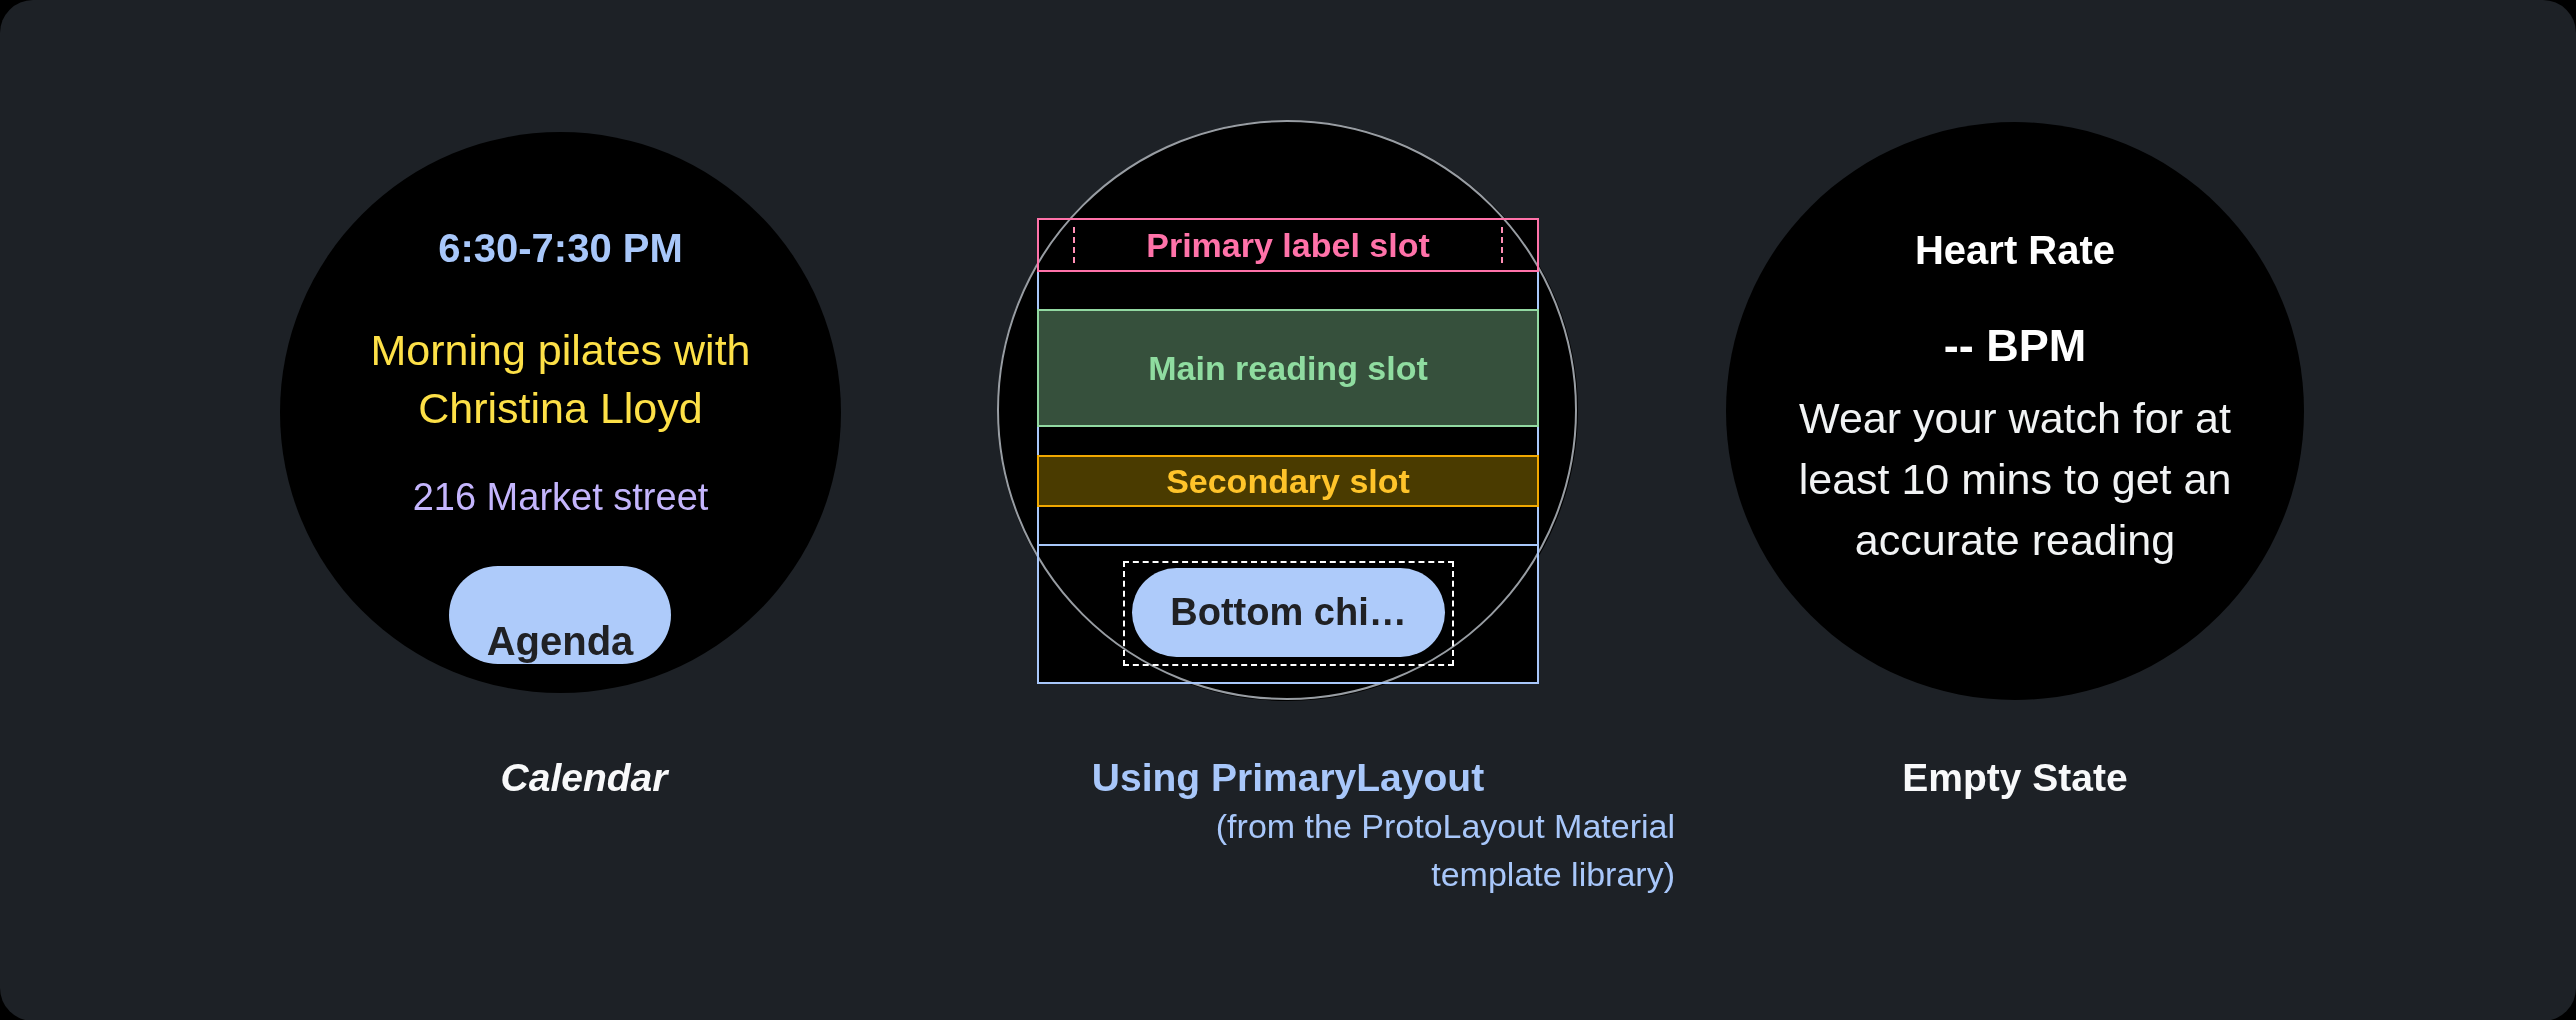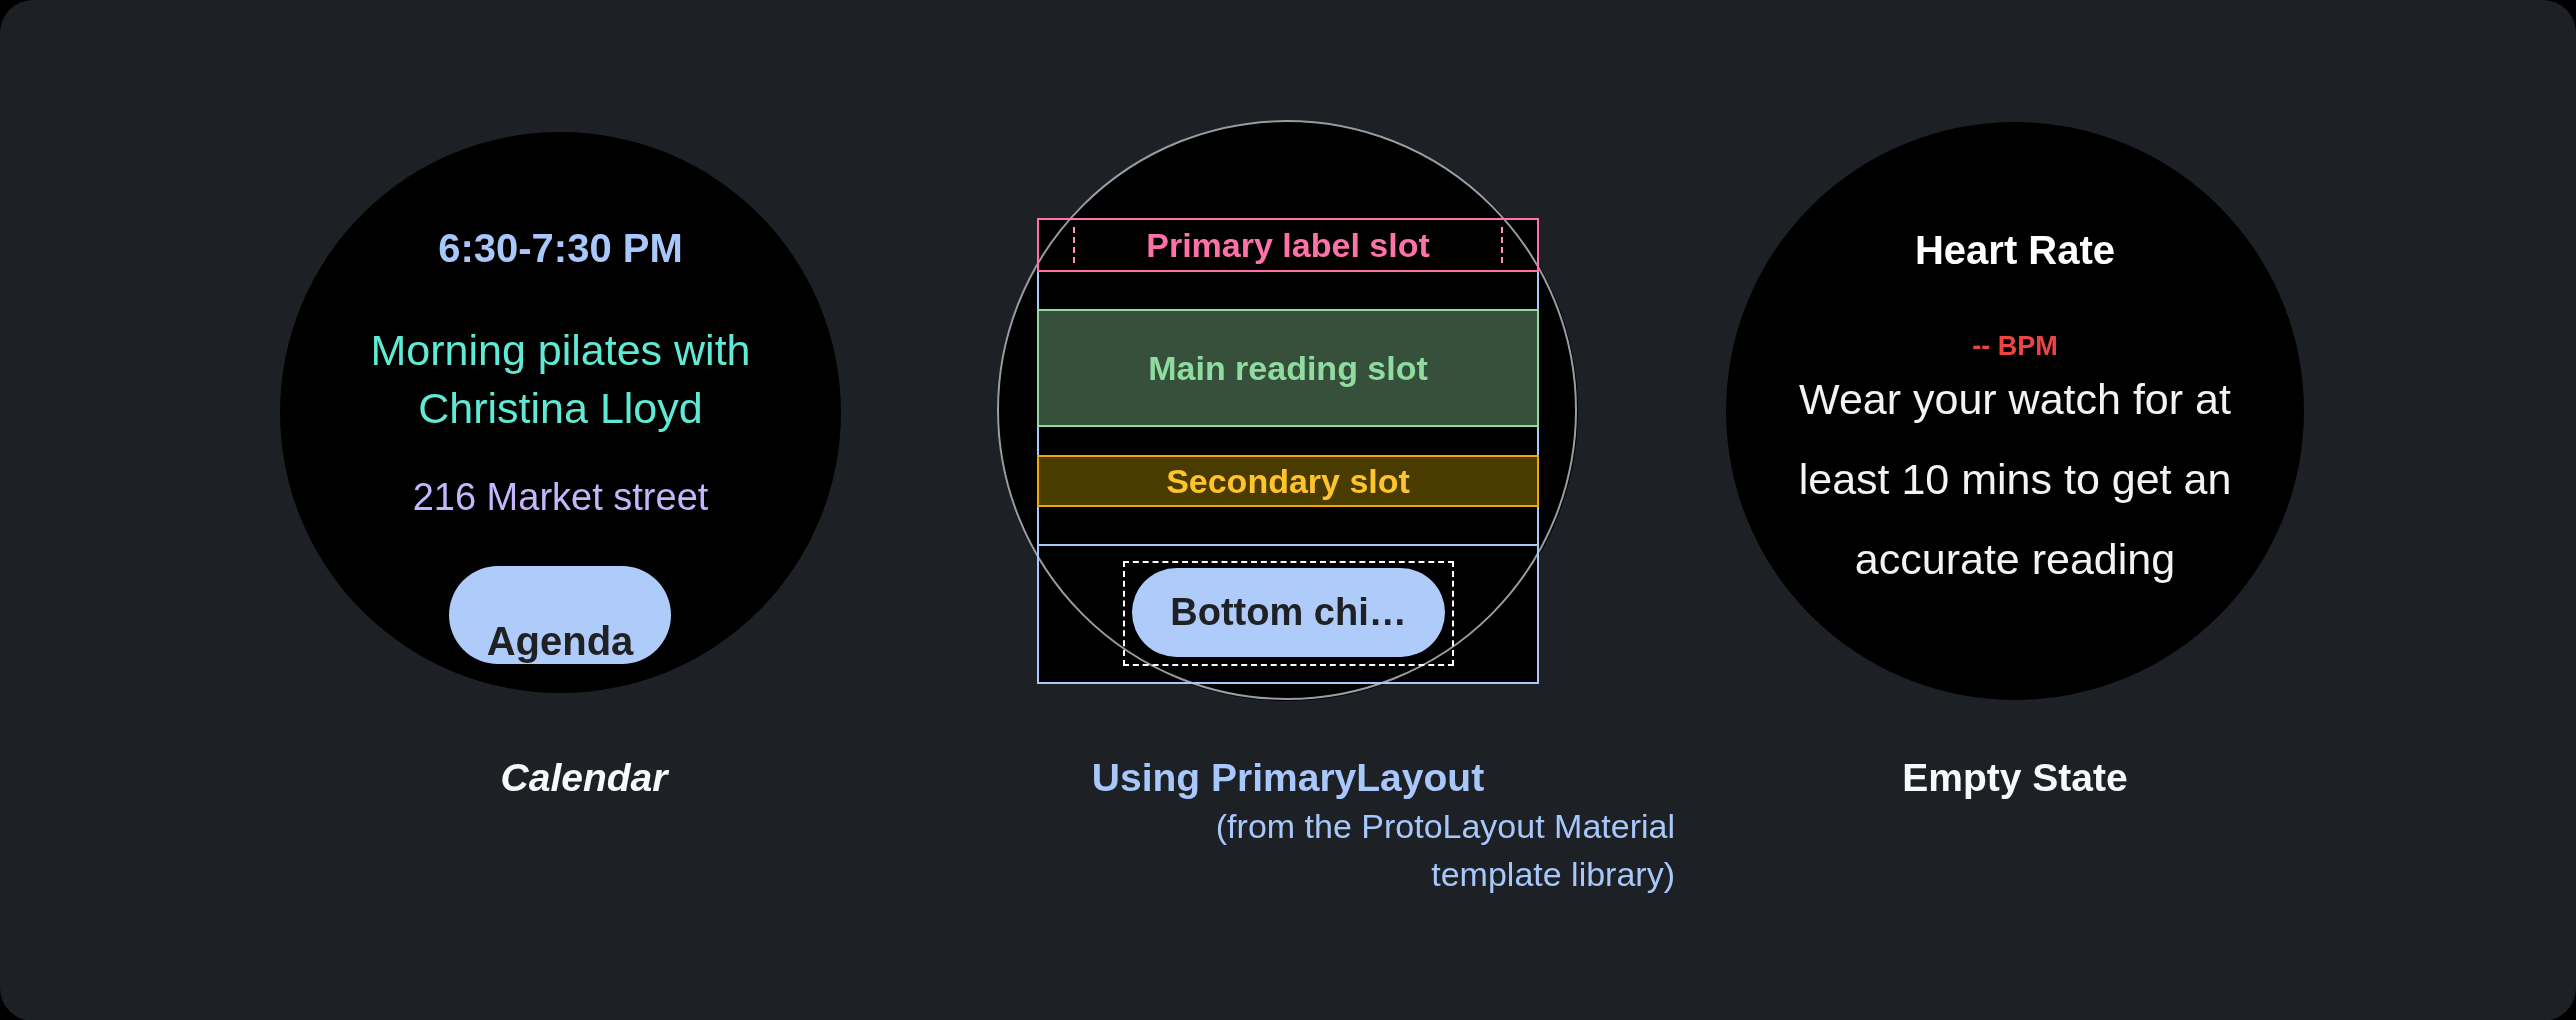--- a/index.html
+++ b/index.html
@@ -28,21 +28,21 @@
     text-align: center;
     transform: translateY(-50%);
   }
   .watch {
     position: absolute;
     background: #000000;
     border-radius: 50%;
   }
   
   .cal-time   { color: #A8C7FA; font-size: 40px; font-weight: 700; left: 0; right: 0; }
-  .cal-title  { color: #5eead4; font-size: 43px; line-height: 58px; left: 40px; right: 40px; }
+  .cal-title  { color: #fde047; font-size: 43px; line-height: 58px; left: 40px; right: 40px; }
   .cal-loc    { color: #c4b5fd; font-size: 38px; left: 0; right: 0; }
   .pill {
     position: absolute;
     background: #AECBFA;
     border-radius: 52px;
     display: flex;
     align-items: flex-end;
     justify-content: center;
     color: #202124;
     font-size: 40px;
@@ -95,22 +95,22 @@
     border-radius: 46px;
     display: flex;
     align-items: center;
     justify-content: center;
     color: #202124;
     font-size: 38px;
     font-weight: 700;
   }
   
   .hr-title { color: #FFFFFF; font-size: 40px; font-weight: 700; left: 0; right: 0; }
-  .hr-value { color: #ef4444; font-size: 27px; font-weight: 700; left: 0; right: 0; text-align: center; }
-  .hr-msg   { color: #F1F3F4; font-size: 43px; line-height: 80px; left: 31px; right: 31px; }
+  .hr-value { color: #ffffff; font-size: 45px; font-weight: 700; left: 0; right: 0; text-align: center; }
+  .hr-msg   { color: #F1F3F4; font-size: 43px; line-height: 61px; left: 31px; right: 31px; }
   
   .caption {
     position: absolute;
     width: 774px;
     text-align: center;
     transform: translate(-50%, -50%);
     font-size: 39px;
     font-weight: 700;
     color: #F8F9FA;
   }

